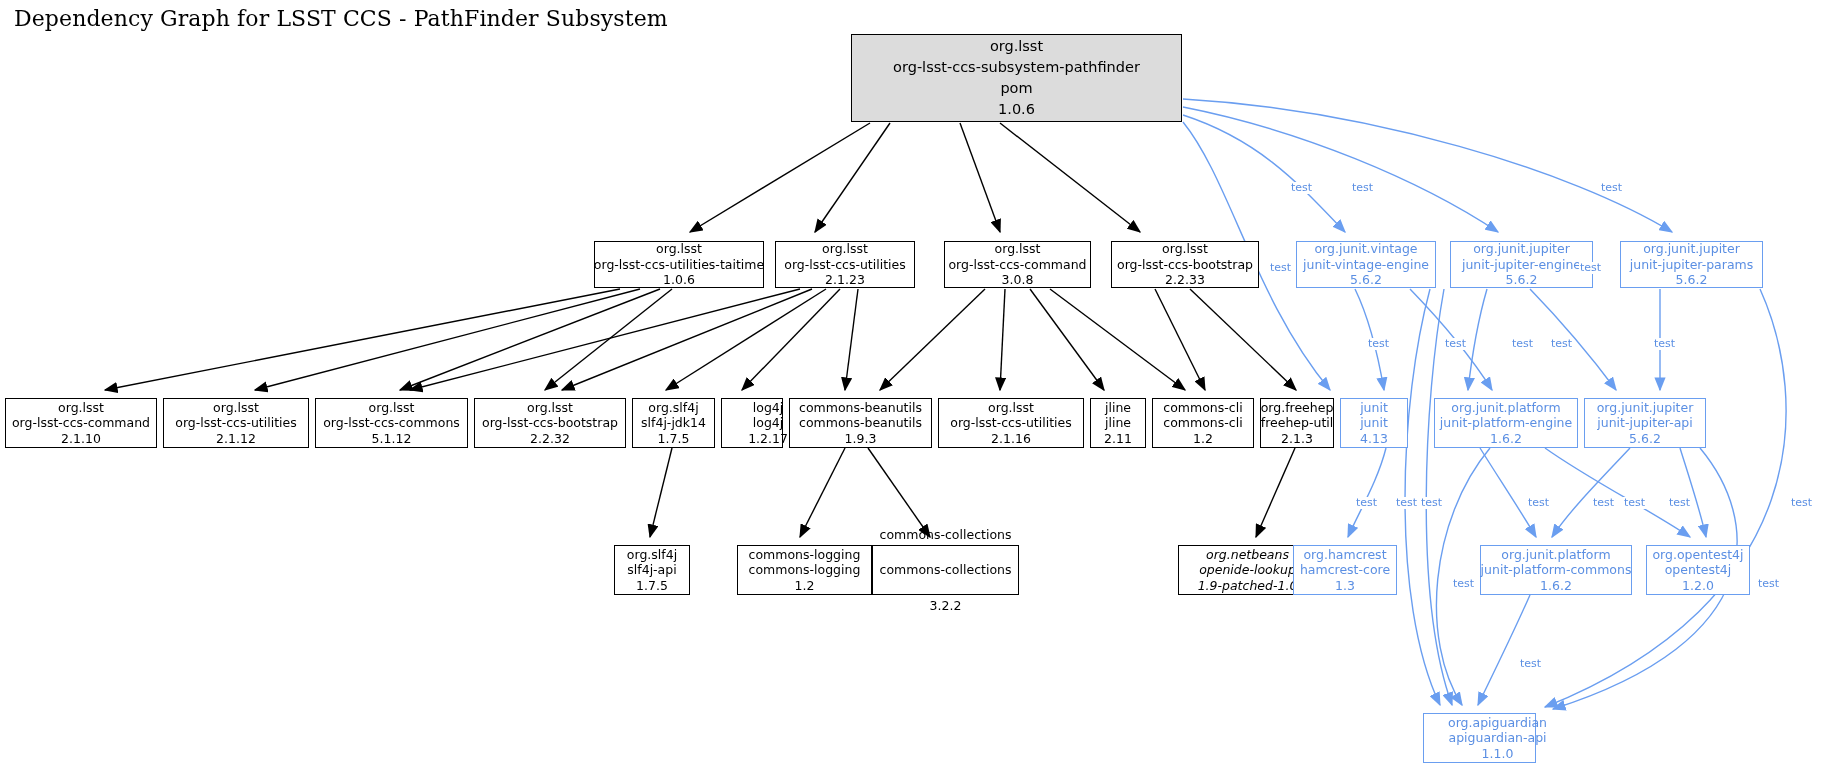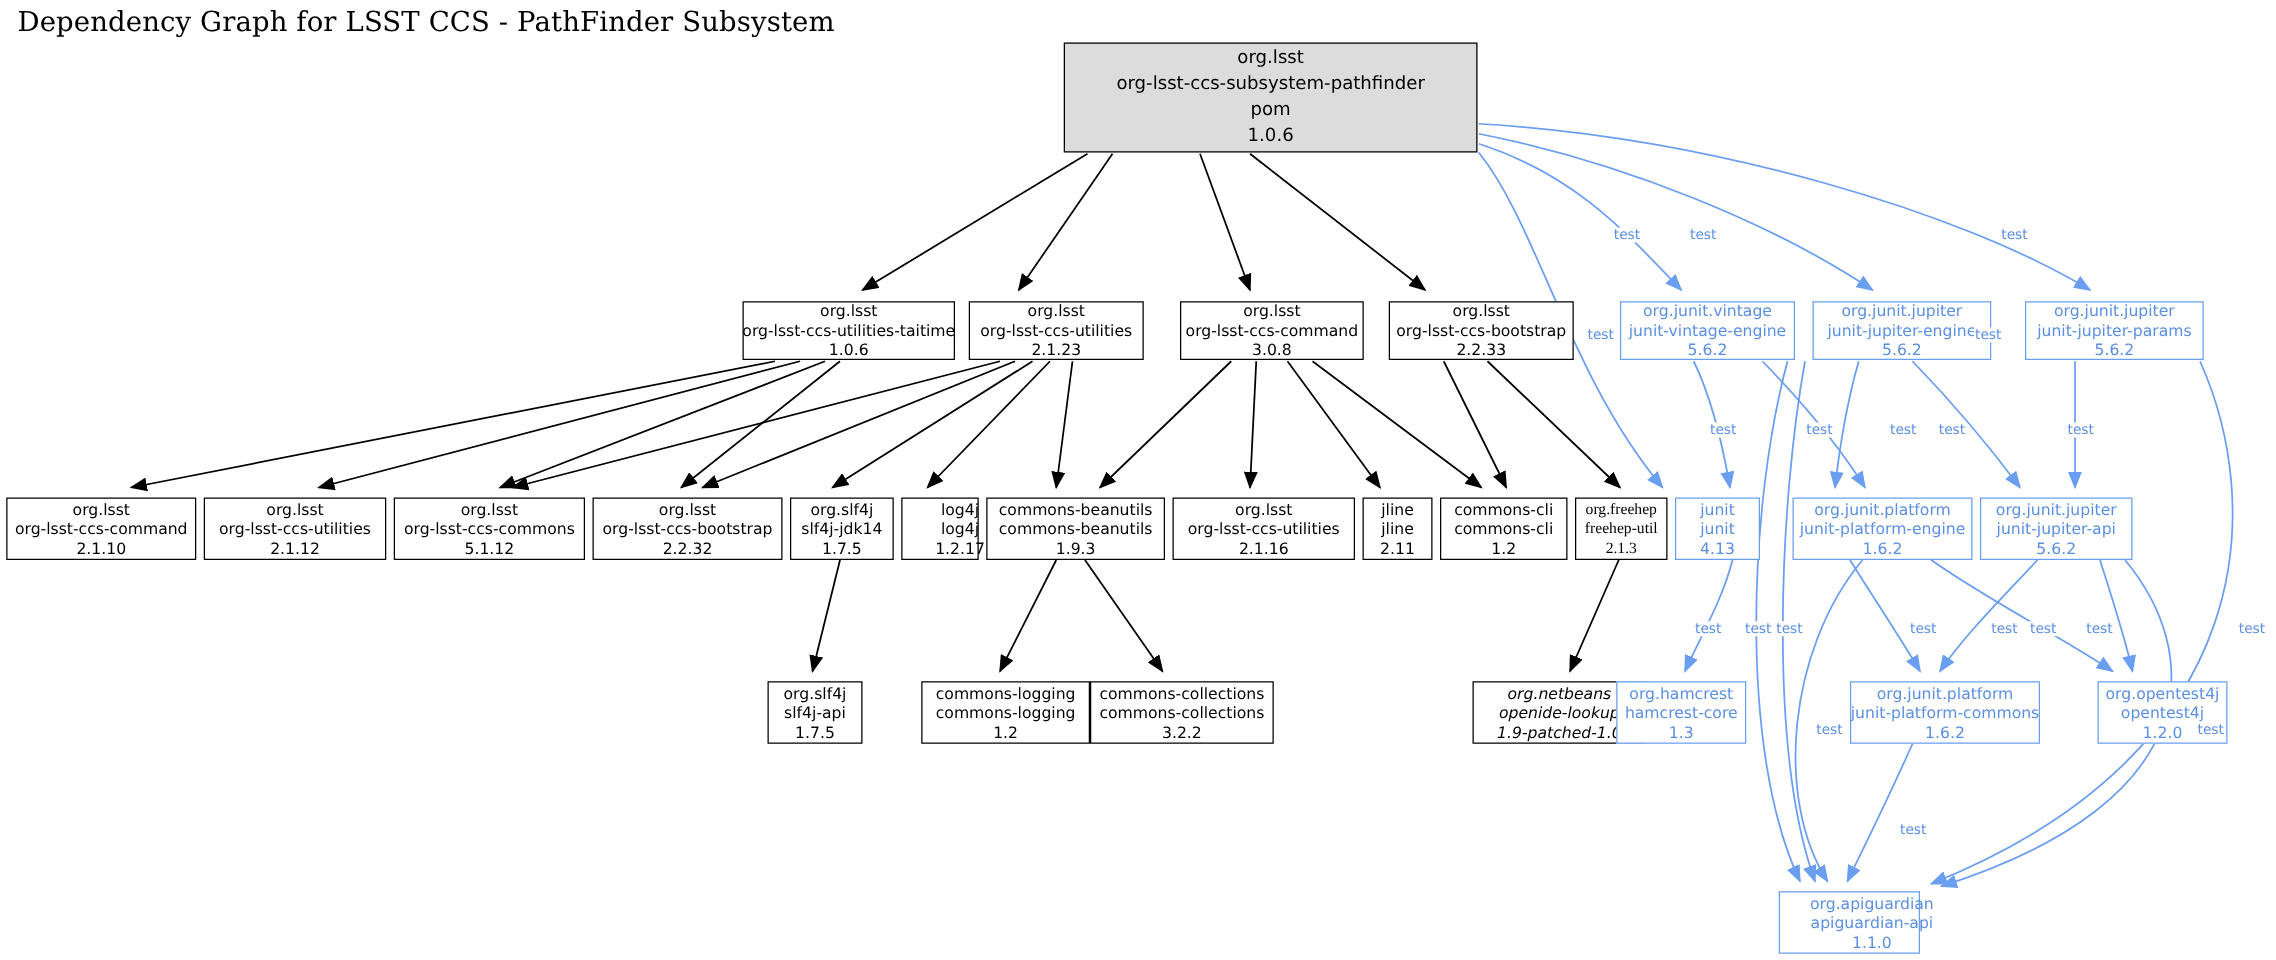--- a/index.html
+++ b/index.html
@@ -176,21 +176,21 @@
 <div class="node" style="left: 1090px; top: 398px; width: 56px; height: 50px;">
     <span>jline</span>
     <span>jline</span>
     <span>2.11</span>
   </div>
 <div class="node" style="left: 1152px; top: 398px; width: 102px; height: 50px;">
     <span>commons-cli</span>
     <span>commons-cli</span>
     <span>1.2</span>
   </div>
-<div class="node" style="left: 1260px; top: 398px; width: 74px; height: 50px; font-family: Liberation Serif, serif;">
+<div class="node" style="left: 1260px; top: 398px; width: 74px; height: 50px;">
     <span>org.freehep</span>
     <span>freehep-util</span>
     <span>2.1.3</span>
   </div>
 <div class="node test" style="left: 1340px; top: 398px; width: 68px; height: 50px;">
     <span>junit</span>
     <span>junit</span>
     <span>4.13</span>
   </div>
 <div class="node test" style="left: 1434px; top: 398px; width: 144px; height: 50px;">
@@ -206,41 +206,41 @@
 <div class="node" style="left: 614px; top: 545px; width: 76px; height: 50px;">
     <span>org.slf4j</span>
     <span>slf4j-api</span>
     <span>1.7.5</span>
   </div>
 <div class="node" style="left: 737px; top: 545px; width: 135px; height: 50px;">
     <span>commons-logging</span>
     <span>commons-logging</span>
     <span>1.2</span>
   </div>
-<div class="node" style="left: 872px; top: 545px; width: 147px; height: 50px;">
+<div class="node" style="left: 872px; top: 545px; width: 147px; height: 50px; gap: 20px;">
     <span>commons-collections</span>
     <span>commons-collections</span>
     <span>3.2.2</span>
   </div>
 <div class="node" style="left: 1178px; top: 545px; width: 139px; height: 50px; font-style: italic;">
     <span>org.netbeans</span>
     <span>openide-lookup</span>
     <span>1.9-patched-1.0</span>
   </div>
 <div class="node test" style="left: 1293px; top: 545px; width: 104px; height: 50px;">
     <span>org.hamcrest</span>
     <span>hamcrest-core</span>
     <span>1.3</span>
   </div>
 <div class="node test" style="left: 1480px; top: 545px; width: 152px; height: 50px;">
     <span>org.junit.platform</span>
     <span>junit-platform-commons</span>
     <span>1.6.2</span>
   </div>
-<div class="node test" style="left: 1646px; top: 545px; width: 104px; height: 50px; margin-left: 32px;">
+<div class="node test" style="left: 1646px; top: 545px; width: 104px; height: 50px;">
     <span>org.opentest4j</span>
     <span>opentest4j</span>
     <span>1.2.0</span>
   </div>
 <div class="node test" style="left: 1423px; top: 713px; width: 113px; height: 50px; padding-left: 36px;">
     <span>org.apiguardian</span>
     <span>apiguardian-api</span>
     <span>1.1.0</span>
   </div>
 <div class="elabel" style="left: 1290px; top: 182px;">test</div>

